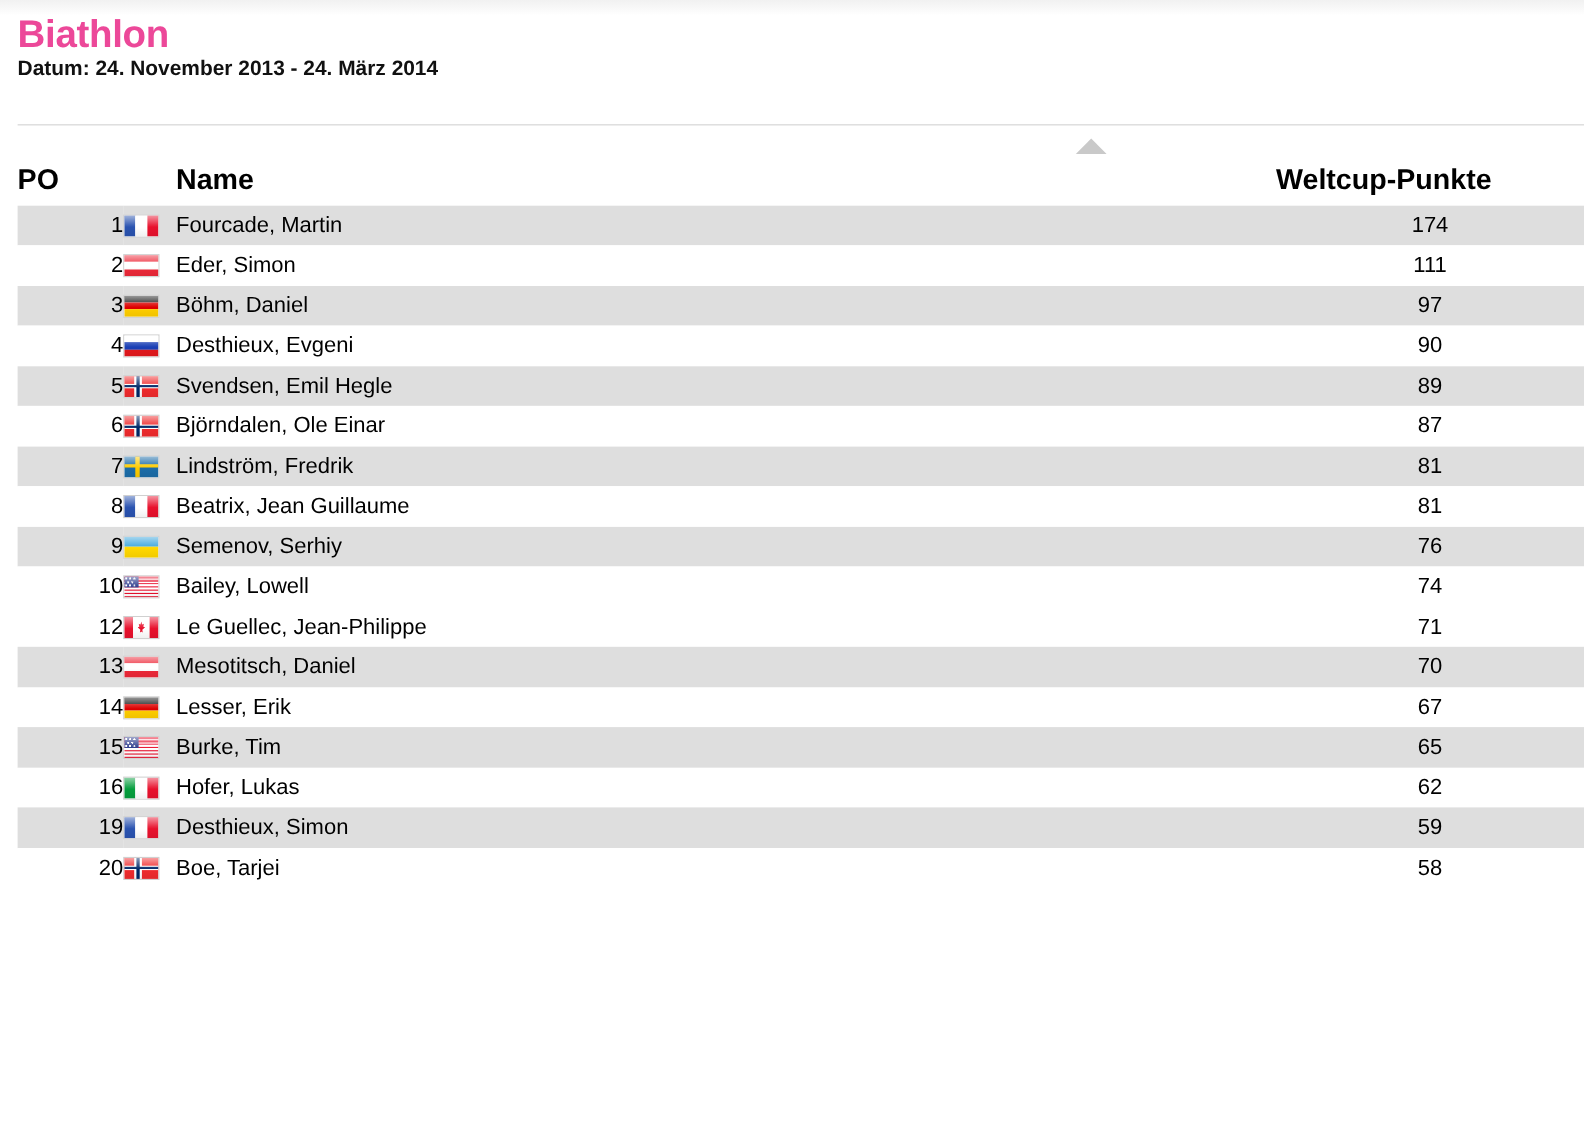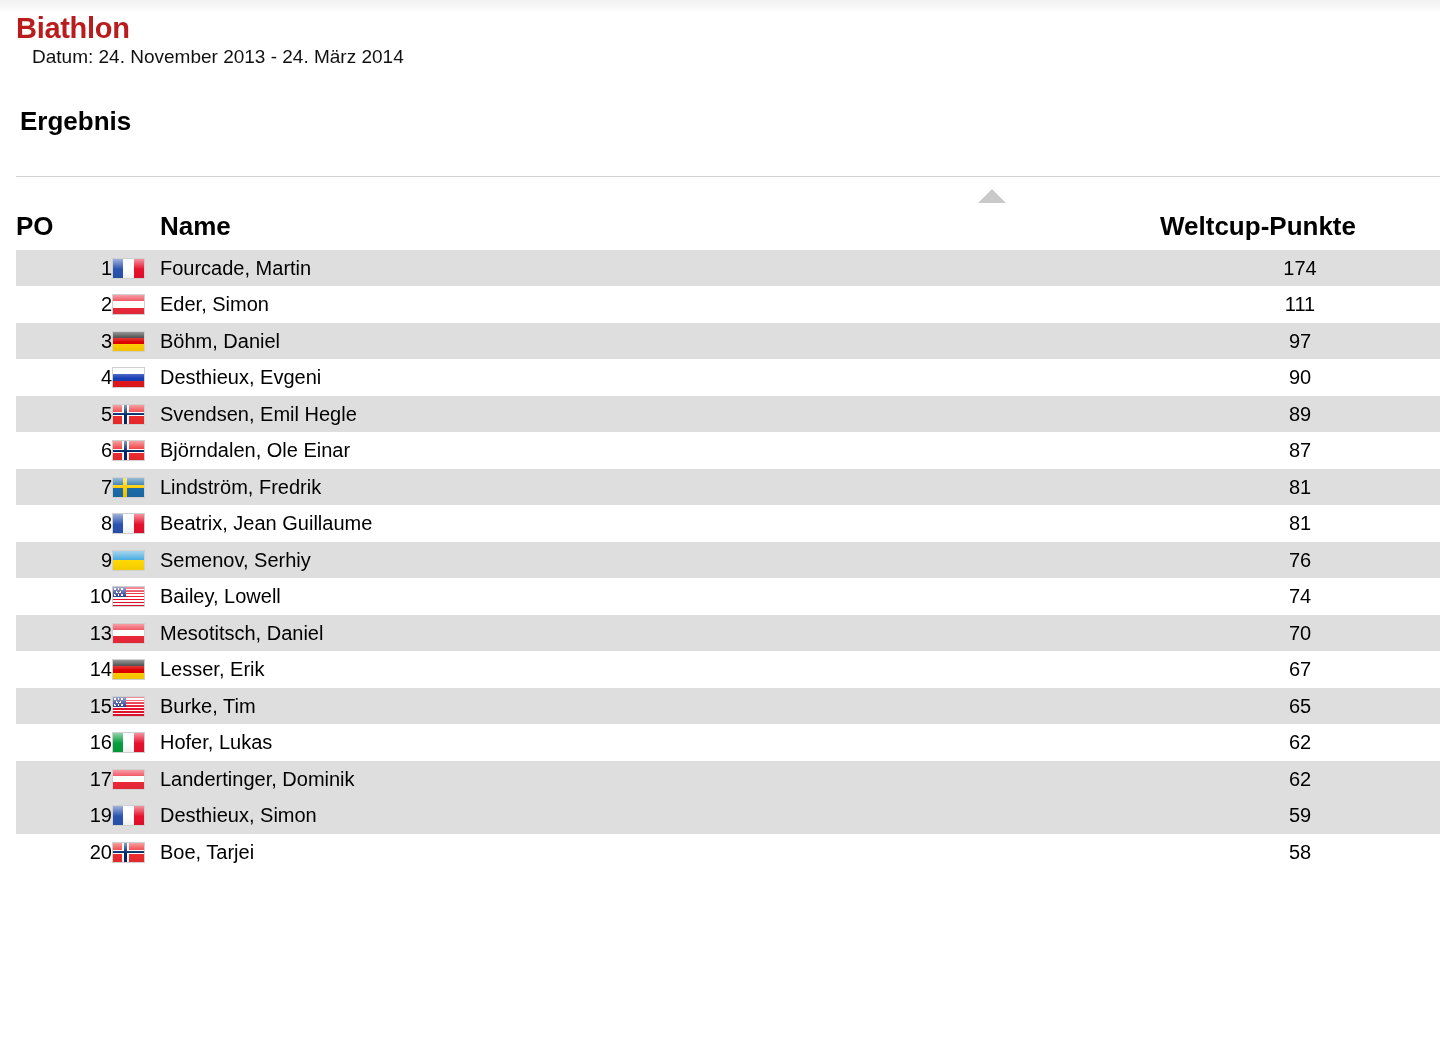--- a/index.html
+++ b/index.html
@@ -27,31 +27,31 @@
 
   .page {
     position: relative;
     padding: 0;
   }
 
   .header-block {
     padding: 14px 0 0 16px;
   }
   .page-title {
-    font-size: 29px;
+    font-size: 35px;
     font-weight: bold;
     line-height: 1.0;
     letter-spacing: -0.3px;
     margin: 0;
-    color: #b91c1c;
+    color: #ec4899;
   }
   .page-subtitle {
     font-size: 19px;
-    font-weight: normal;
-    margin: 4px 0 0 16px;
+    font-weight: bold;
+    margin: 4px 0 0 0;
     line-height: 1.1;
     color: #111;
   }
 
   .section-title {
     font-size: 26px;
     font-weight: bold;
     margin: 38px 0 0 20px;
     color: #000;
   }
@@ -213,21 +213,20 @@
 
 <div class="top-gradient"></div>
 
 <div class="page">
 
   <div class="header-block">
     <h1 class="page-title">Biathlon</h1>
     <div class="page-subtitle">Datum: 24. November 2013 - 24. März 2014</div>
   </div>
 
-  <h2 class="section-title">Ergebnis</h2>
 
   <div class="divider"></div>
 
   <div class="sort-indicator-row">
     <div class="sort-triangle"></div>
   </div>
 
   <table class="results">
     <thead>
       <tr>
@@ -291,20 +290,26 @@
           <td class="c-flag"><span class="flag fl-ua"><i class="a"></i><i class="b"></i></span></td>
           <td class="c-name">Semenov, Serhiy</td>
           <td class="c-pts">76</td>
         </tr>
         <tr class="even">
           <td class="c-po">10</td>
           <td class="c-flag"><span class="flag fl-us"><i class="w"></i><i class="s s1"></i><i class="s s2"></i><i class="s s3"></i><i class="s s4"></i><i class="s s5"></i><i class="s s6"></i><i class="s s7"></i><i class="canton"></i></span></td>
           <td class="c-name">Bailey, Lowell</td>
           <td class="c-pts">74</td>
         </tr>
+        <tr class="even">
+          <td class="c-po">12</td>
+          <td class="c-flag"><span class="flag fl-ca"><i class="a"></i><i class="b"></i><i class="c"></i><i class="leaf"></i></span></td>
+          <td class="c-name">Le Guellec, Jean-Philippe</td>
+          <td class="c-pts">71</td>
+        </tr>
         <tr class="odd">
           <td class="c-po">13</td>
           <td class="c-flag"><span class="flag fl-at"><i class="a"></i><i class="b"></i><i class="c"></i></span></td>
           <td class="c-name">Mesotitsch, Daniel</td>
           <td class="c-pts">70</td>
         </tr>
         <tr class="even">
           <td class="c-po">14</td>
           <td class="c-flag"><span class="flag fl-de"><i class="a"></i><i class="b"></i><i class="c"></i></span></td>
           <td class="c-name">Lesser, Erik</td>
@@ -316,26 +321,20 @@
           <td class="c-name">Burke, Tim</td>
           <td class="c-pts">65</td>
         </tr>
         <tr class="even">
           <td class="c-po">16</td>
           <td class="c-flag"><span class="flag fl-it"><i class="a"></i><i class="b"></i><i class="c"></i></span></td>
           <td class="c-name">Hofer, Lukas</td>
           <td class="c-pts">62</td>
         </tr>
         <tr class="odd">
-          <td class="c-po">17</td>
-          <td class="c-flag"><span class="flag fl-at"><i class="a"></i><i class="b"></i><i class="c"></i></span></td>
-          <td class="c-name">Landertinger, Dominik</td>
-          <td class="c-pts">62</td>
-        </tr>
-        <tr class="odd">
           <td class="c-po">19</td>
           <td class="c-flag"><span class="flag fl-fr"><i class="a"></i><i class="b"></i><i class="c"></i></span></td>
           <td class="c-name">Desthieux, Simon</td>
           <td class="c-pts">59</td>
         </tr>
         <tr class="even">
           <td class="c-po">20</td>
           <td class="c-flag"><span class="flag fl-no"><i class="base"></i><i class="wv"></i><i class="wh"></i><i class="bv"></i><i class="bh"></i></span></td>
           <td class="c-name">Boe, Tarjei</td>
           <td class="c-pts">58</td>

